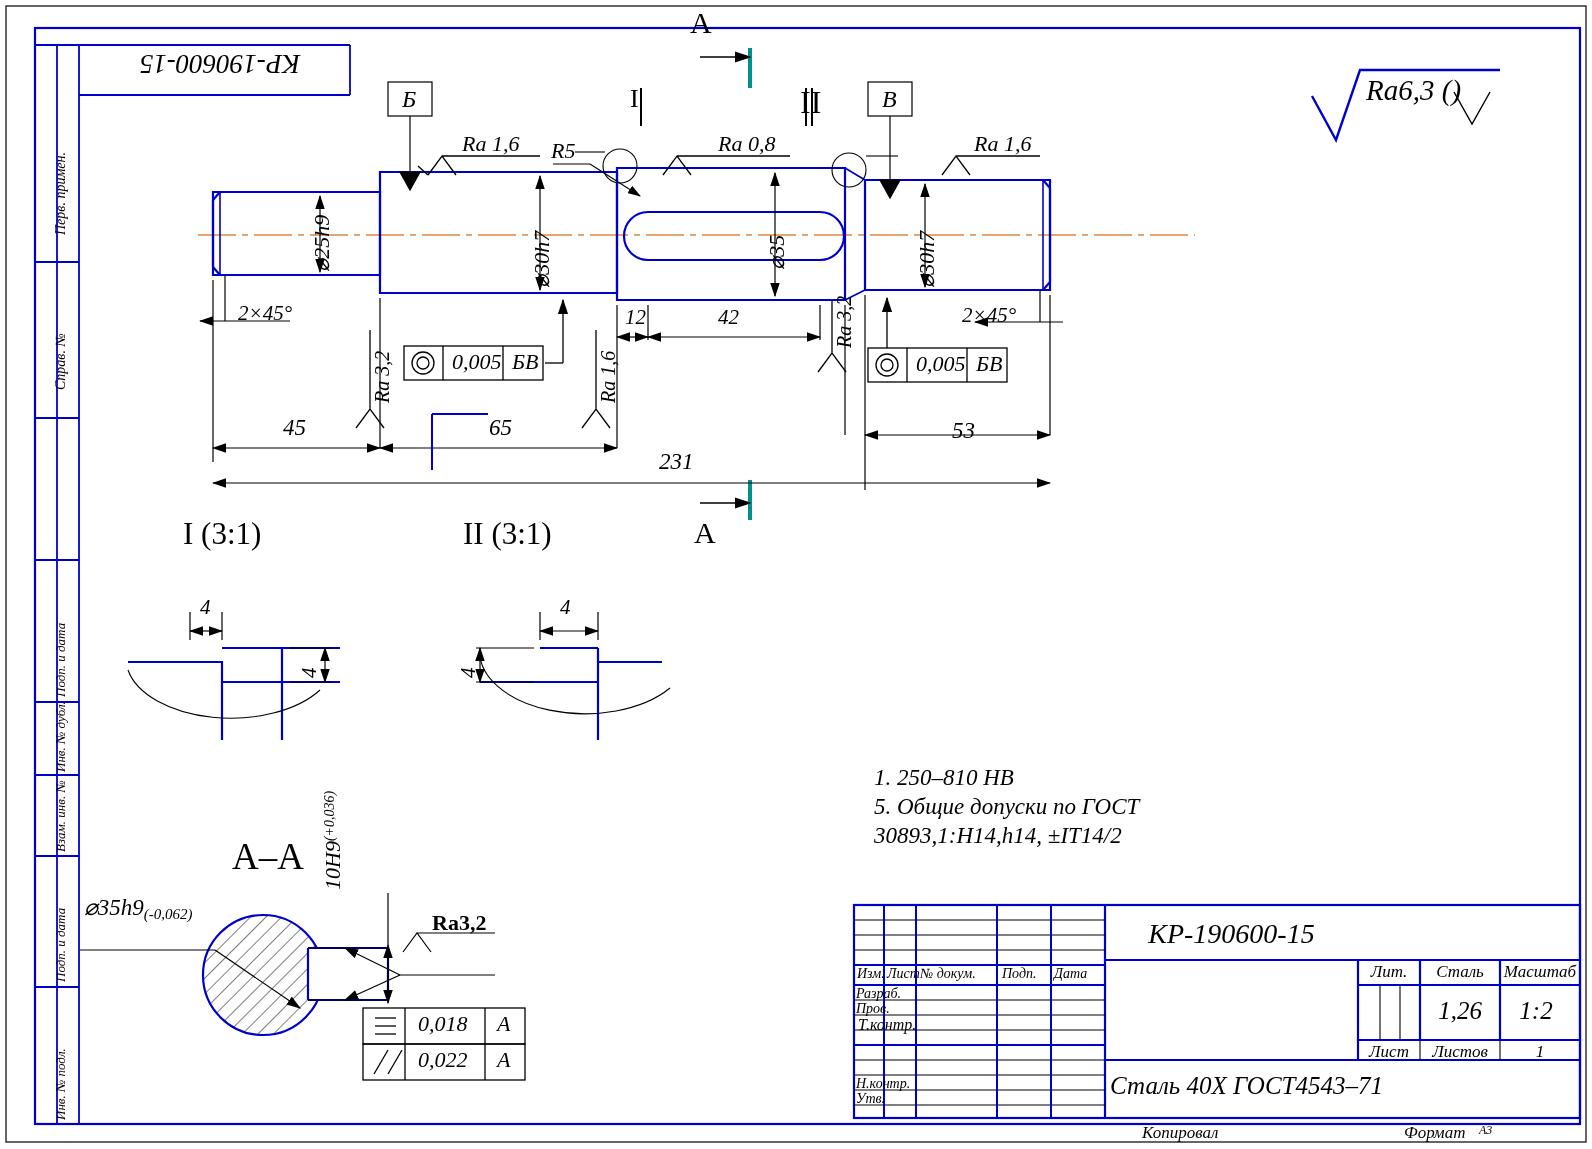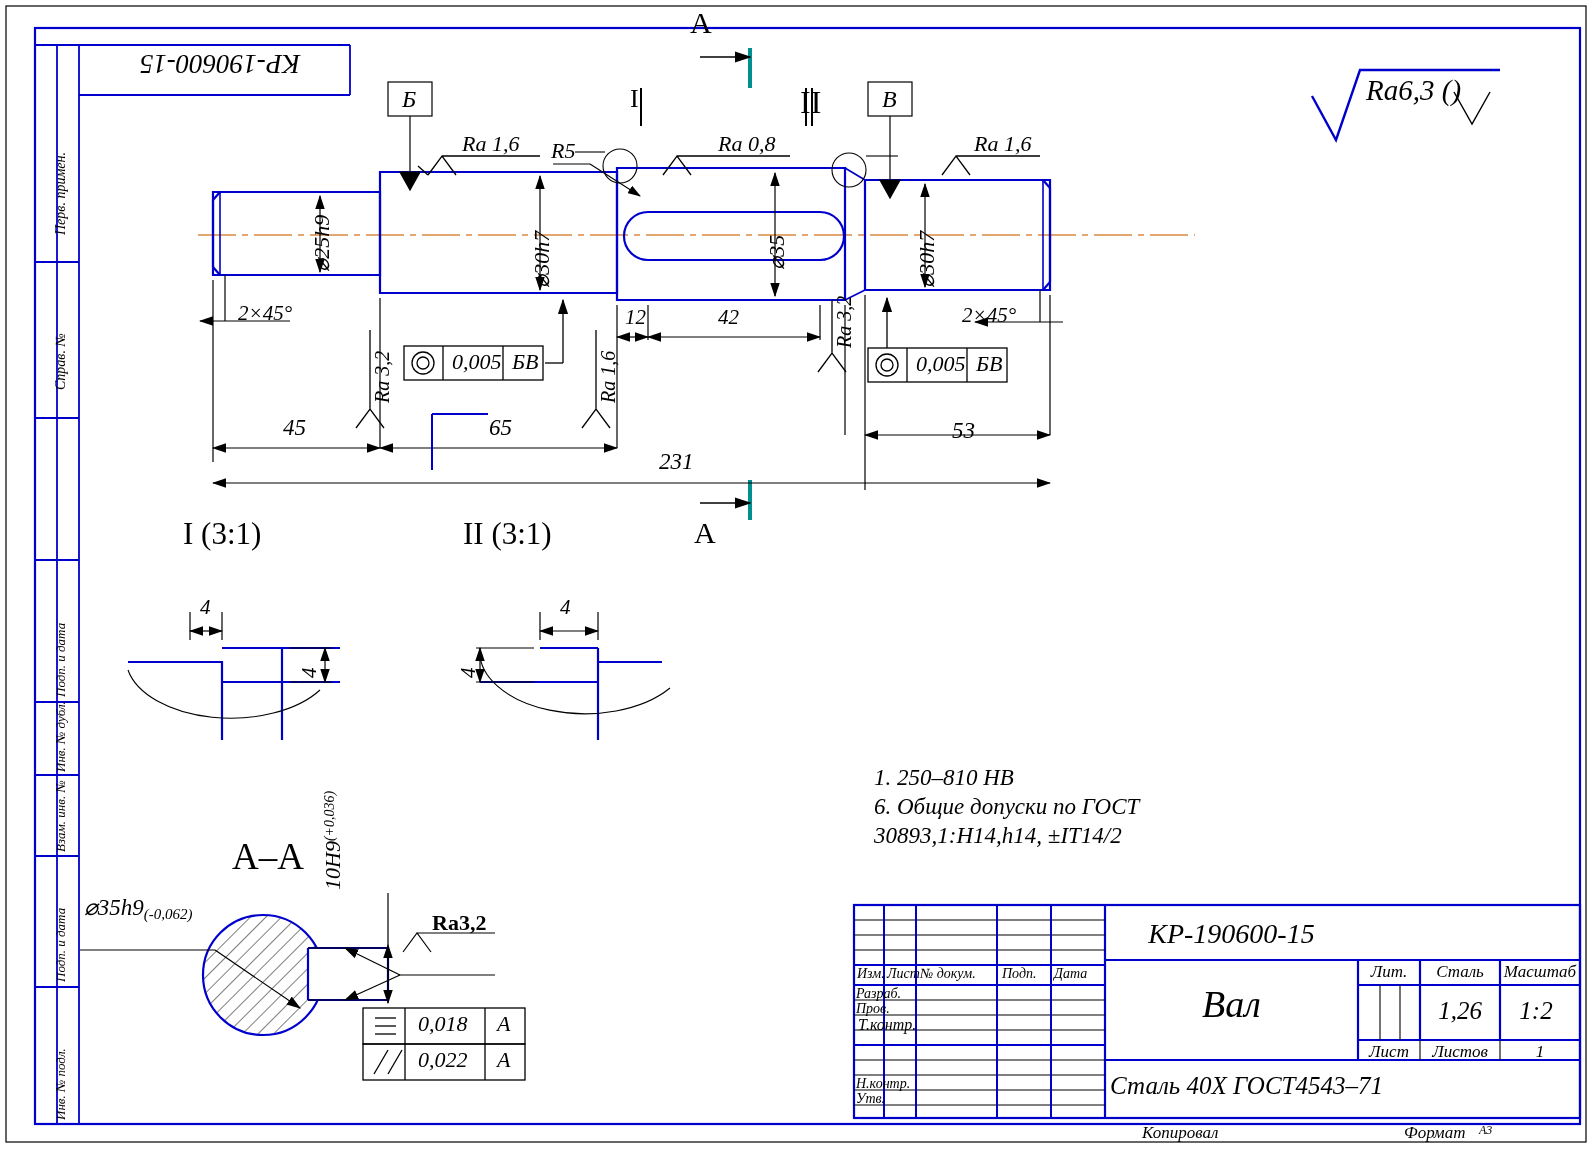--- a/index.html
+++ b/index.html
@@ -378,25 +378,24 @@
 <div class="txt vert" style="left:322px;top:890px;font-size:22px;transform:rotate(-90deg);">
   <span>10Н9</span><span style="font-size:14px;vertical-align:6px;">(+0,036)</span>
 </div>
 <div class="txt" style="left:432px;top:912px;font-size:22px;font-style:normal;font-weight:bold;">Ra3,2</div>
 <div class="txt" style="left:418px;top:1013px;font-size:22px;">0,018</div>
 <div class="txt" style="left:497px;top:1013px;font-size:22px;">А</div>
 <div class="txt" style="left:418px;top:1049px;font-size:22px;">0,022</div>
 <div class="txt" style="left:497px;top:1049px;font-size:22px;">А</div>
 
 <div class="txt" style="left:874px;top:766px;font-size:23px;">1.  250–810 НВ</div>
-<div class="txt" style="left:874px;top:795px;font-size:23px;">6.  Общие допуски по ГОСТ</div>
+<div class="txt" style="left:874px;top:795px;font-size:23px;">5.  Общие допуски по ГОСТ</div>
 <div class="txt" style="left:874px;top:824px;font-size:23px;">30893,1:Н14,h14,  ±IT14/2</div>
 
 <div class="txt" style="left:1105px;top:920px;width:253px;text-align:center;font-size:28px;">КР-190600-15</div>
-<div class="txt" style="left:1105px;top:985px;width:253px;text-align:center;font-size:38px;">Вал</div>
 <div class="txt" style="left:1110px;top:1073px;font-size:25px;">Сталь 40Х ГОСТ4543–71</div>
 
 <div class="txt" style="left:857px;top:967px;font-size:14px;">Изм.</div>
 <div class="txt" style="left:887px;top:967px;font-size:14px;">Лист</div>
 <div class="txt" style="left:920px;top:967px;font-size:14px;">№ докум.</div>
 <div class="txt" style="left:1002px;top:967px;font-size:14px;">Подп.</div>
 <div class="txt" style="left:1054px;top:967px;font-size:14px;">Дата</div>
 
 <div class="txt" style="left:856px;top:987px;font-size:14px;">Разраб.</div>
 <div class="txt" style="left:856px;top:1002px;font-size:14px;">Пров.</div>

